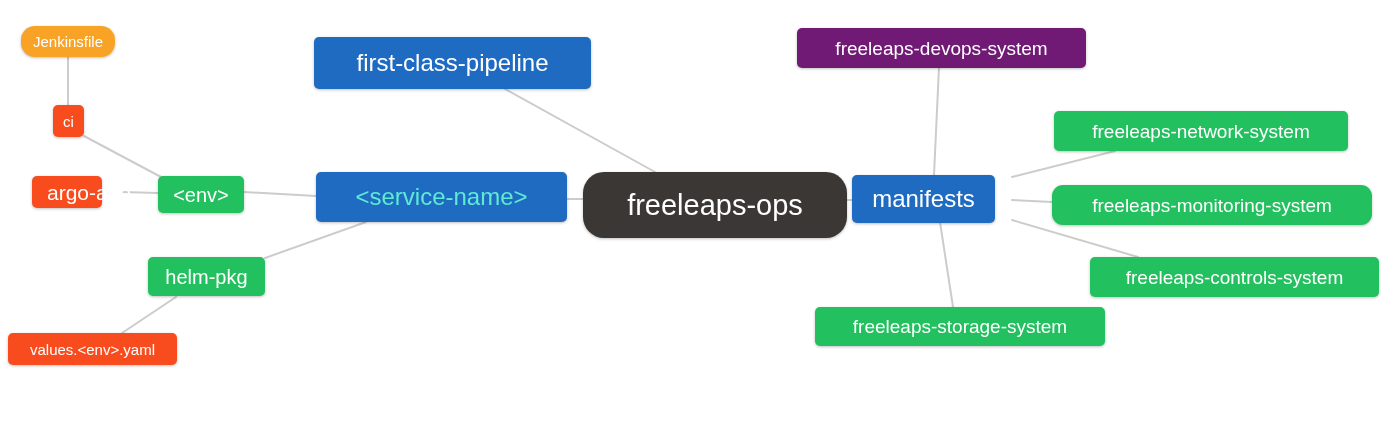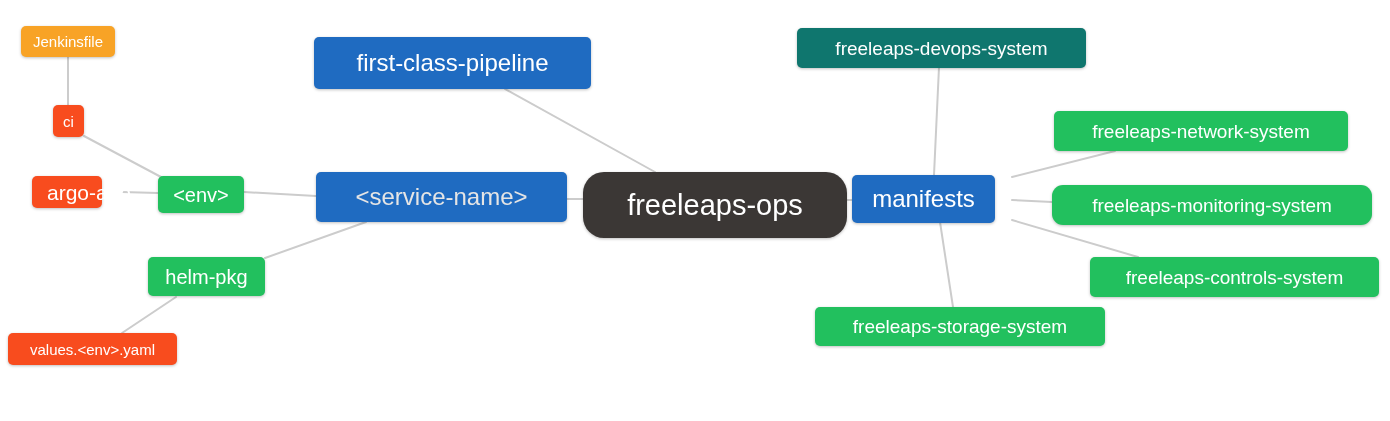--- a/index.html
+++ b/index.html
@@ -60,51 +60,51 @@
       <line x1="505" y1="89" x2="655" y2="172" stroke="#cccccc" stroke-width="2" stroke-linecap="round"></line>
       <line x1="566" y1="199" x2="584" y2="199" stroke="#cccccc" stroke-width="2" stroke-linecap="round"></line>
       <line x1="846" y1="200" x2="853" y2="200" stroke="#cccccc" stroke-width="2" stroke-linecap="round"></line>
       <line x1="934" y1="175" x2="939" y2="67" stroke="#cccccc" stroke-width="2" stroke-linecap="round"></line>
       <line x1="1012" y1="177" x2="1115" y2="151" stroke="#cccccc" stroke-width="2" stroke-linecap="round"></line>
       <line x1="1012" y1="200" x2="1052" y2="202" stroke="#cccccc" stroke-width="2" stroke-linecap="round"></line>
       <line x1="1012" y1="220" x2="1138" y2="257" stroke="#cccccc" stroke-width="2" stroke-linecap="round"></line>
       <line x1="940" y1="222" x2="953" y2="307" stroke="#cccccc" stroke-width="2" stroke-linecap="round"></line>
     </svg>
   <div class="node-layer">
-      <div class="node" style="left: 21px; top: 26px; width: 94px; height: 31px; background: rgb(248, 163, 38); color: rgb(255, 255, 255); font-size: 15px;">
+      <div class="node" style="left: 21px; top: 26px; width: 94px; height: 31px; background: rgb(248, 163, 38); color: rgb(255, 255, 255); font-size: 15px; border-radius: 14px;">
         <span>Jenkinsfile</span>
       </div>
       <div class="node" style="left: 53px; top: 105px; width: 31px; height: 32px; background: rgb(248, 76, 30); color: rgb(255, 255, 255); font-size: 15px;">
         <span>ci</span>
       </div>
       <div class="node" style="left: 32px; top: 176px; width: 70px; height: 32px; background: rgb(248, 76, 30); color: rgb(255, 255, 255); font-size: 21px; padding-left: 44px;">
         <span>argo-app</span>
       </div>
       <div class="node" style="left: 158px; top: 176px; width: 86px; height: 37px; background: rgb(34, 192, 94); color: rgb(255, 255, 255); font-size: 20px;">
         <span>&lt;env&gt;</span>
       </div>
       <div class="node" style="left: 8px; top: 333px; width: 169px; height: 32px; background: rgb(248, 76, 30); color: rgb(255, 255, 255); font-size: 15px;">
         <span>values.&lt;env&gt;.yaml</span>
       </div>
       <div class="node" style="left: 148px; top: 257px; width: 117px; height: 39px; background: rgb(34, 192, 94); color: rgb(255, 255, 255); font-size: 20px;">
         <span>helm-pkg</span>
       </div>
       <div class="node" style="left: 314px; top: 37px; width: 277px; height: 52px; background: rgb(31, 107, 193); color: rgb(255, 255, 255); font-size: 24px; text-align: center;">
         <span>first-class-pipeline</span>
       </div>
-      <div class="node" style="left: 316px; top: 172px; width: 251px; height: 50px; background: rgb(31, 107, 193); color: #e5e5e5; font-size: 24px;">
+      <div class="node" style="left: 316px; top: 172px; width: 251px; height: 50px; background: rgb(31, 107, 193); color: #5eead4; font-size: 24px;">
         <span>&lt;service-name&gt;</span>
       </div>
       <div class="node" style="left: 583px; top: 172px; width: 264px; height: 66px; background: rgb(59, 55, 53); color: rgb(255, 255, 255); font-size: 29px; border-radius: 21px;">
         <span>freeleaps-ops</span>
       </div>
       <div class="node" style="left: 852px; top: 175px; width: 143px; height: 48px; background: rgb(31, 107, 193); color: rgb(255, 255, 255); font-size: 24px;">
         <span>manifests</span>
       </div>
-      <div class="node" style="left: 797px; top: 28px; width: 289px; height: 40px; background: #0f766e; color: rgb(255, 255, 255); font-size: 19px;">
+      <div class="node" style="left: 797px; top: 28px; width: 289px; height: 40px; background: #701a75; color: rgb(255, 255, 255); font-size: 19px;">
         <span>freeleaps-devops-system</span>
       </div>
       <div class="node" style="left: 1054px; top: 111px; width: 294px; height: 40px; background: rgb(34, 192, 94); color: rgb(255, 255, 255); font-size: 19px;">
         <span>freeleaps-network-system</span>
       </div>
       <div class="node" style="left: 1052px; top: 185px; width: 320px; height: 40px; background: rgb(34, 192, 94); color: rgb(255, 255, 255); font-size: 19px; border-radius: 11px;">
         <span>freeleaps-monitoring-system</span>
       </div>
       <div class="node" style="left: 1061px; top: 257px; width: 289px; height: 40px; background: rgb(34, 192, 94); color: rgb(255, 255, 255); font-size: 19px; margin-left: 29px;">
         <span>freeleaps-controls-system</span>

